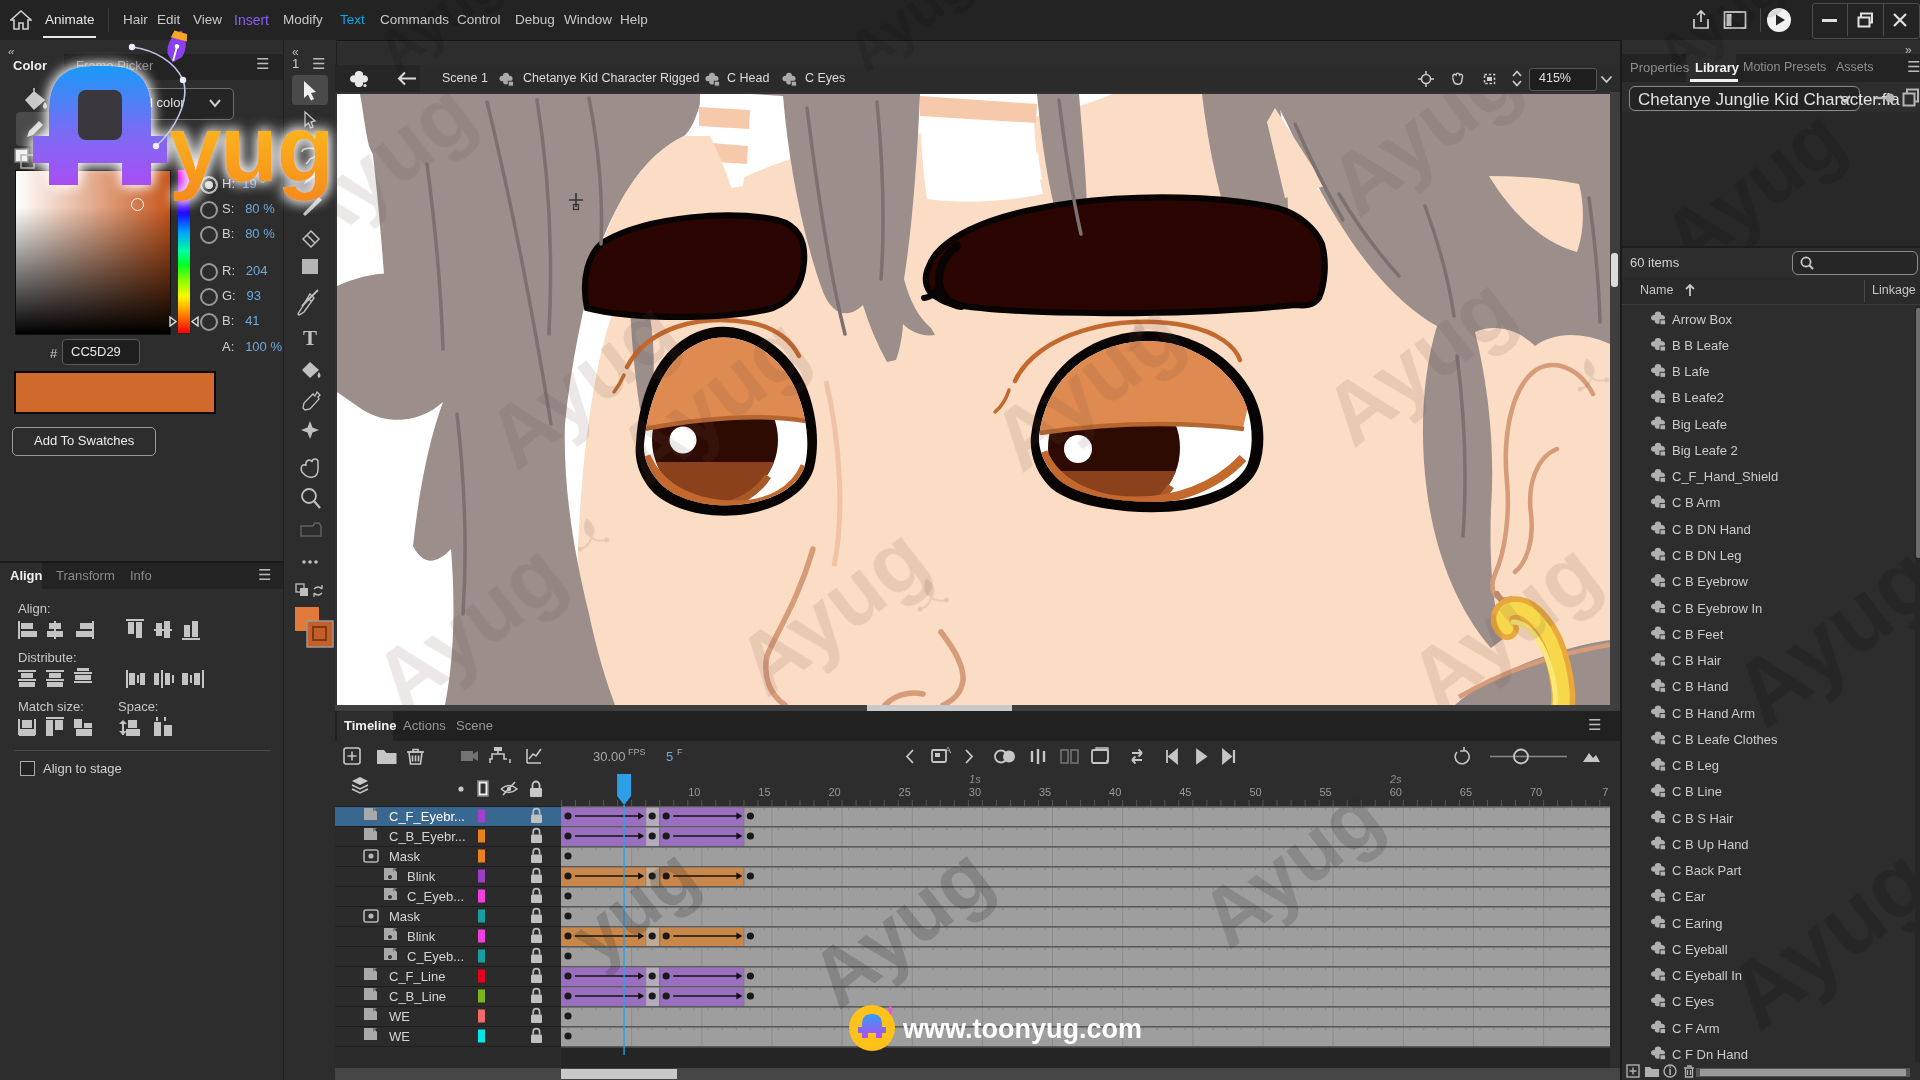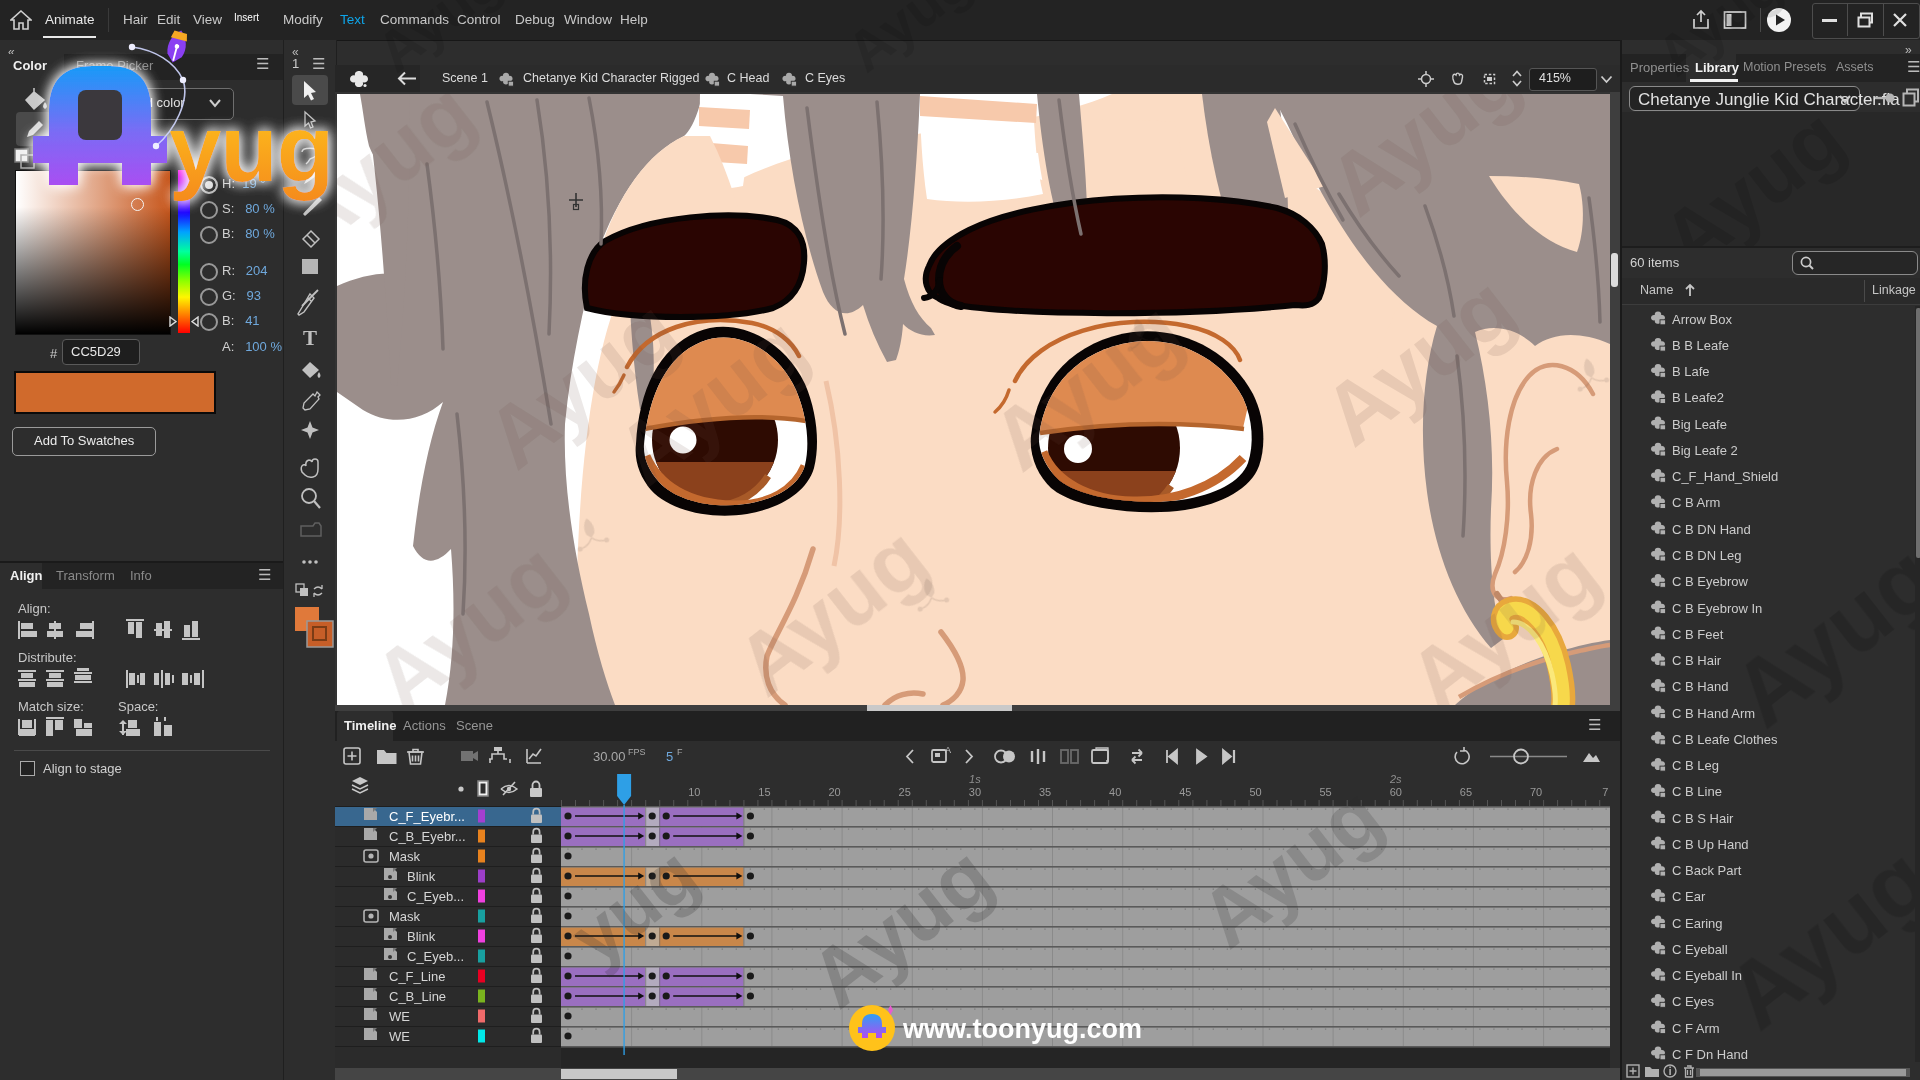--- a/index.html
+++ b/index.html
@@ -14,21 +14,21 @@
 <div class="abs" style="left:0;top:0;width:1920px;height:40px;background:#232323;border-bottom:1px solid #171717;">
   <svg class="abs" style="left:10px;top:10px;" width="22" height="20" viewBox="0 0 22 20">
     <path d="M11 1 L21 10 H18 V19 H13 V13 H9 V19 H4 V10 H1 Z" fill="none" stroke="#cfcfcf" stroke-width="1.6"></path>
   </svg>
   <div class="txt" style="left:45px;top:12px;font-size:13.5px;color:#e8e8e8;">Animate</div>
   <div class="abs" style="left:43px;top:36px;width:53px;height:2px;background:#e8e8e8;"></div>
   <div class="abs" style="left:108px;top:8px;width:1px;height:24px;background:#3a3a3a;"></div>
   <div class="txt" style="left:123px;top:12px;font-size:13.5px;color:#c9c9c9;">Hair</div>
       <div class="txt" style="left:157px;top:12px;font-size:13.5px;color:#c9c9c9;">Edit</div>
       <div class="txt" style="left:193px;top:12px;font-size:13.5px;color:#c9c9c9;">View</div>
-      <div class="txt" style="left:234px;top:12px;font-size:10px;color:#ffffff;">Insert</div>
+      <div class="txt" style="left:234px;top:12px;font-size:14px;color:#8b5cf6;">Insert</div>
       <div class="txt" style="left:283px;top:12px;font-size:13.5px;color:#c9c9c9;">Modify</div>
       <div class="txt" style="left:340px;top:12px;font-size:13.5px;color:#0ea5e9;">Text</div>
       <div class="txt" style="left:380px;top:12px;font-size:13.5px;color:#c9c9c9;">Commands</div>
       <div class="txt" style="left:457px;top:12px;font-size:13.5px;color:#c9c9c9;">Control</div>
       <div class="txt" style="left:515px;top:12px;font-size:13.5px;color:#c9c9c9;">Debug</div>
       <div class="txt" style="left:564px;top:12px;font-size:13.5px;color:#c9c9c9;">Window</div>
       <div class="txt" style="left:620px;top:12px;font-size:13.5px;color:#c9c9c9;">Help</div>
 
   <svg class="abs" style="left:1690px;top:9px;" width="22" height="22" viewBox="0 0 22 22">
     <path d="M4 10 V19 H18 V10 M11 13 V2 M7 6 L11 2 L15 6" fill="none" stroke="#d0d0d0" stroke-width="1.7"></path>

